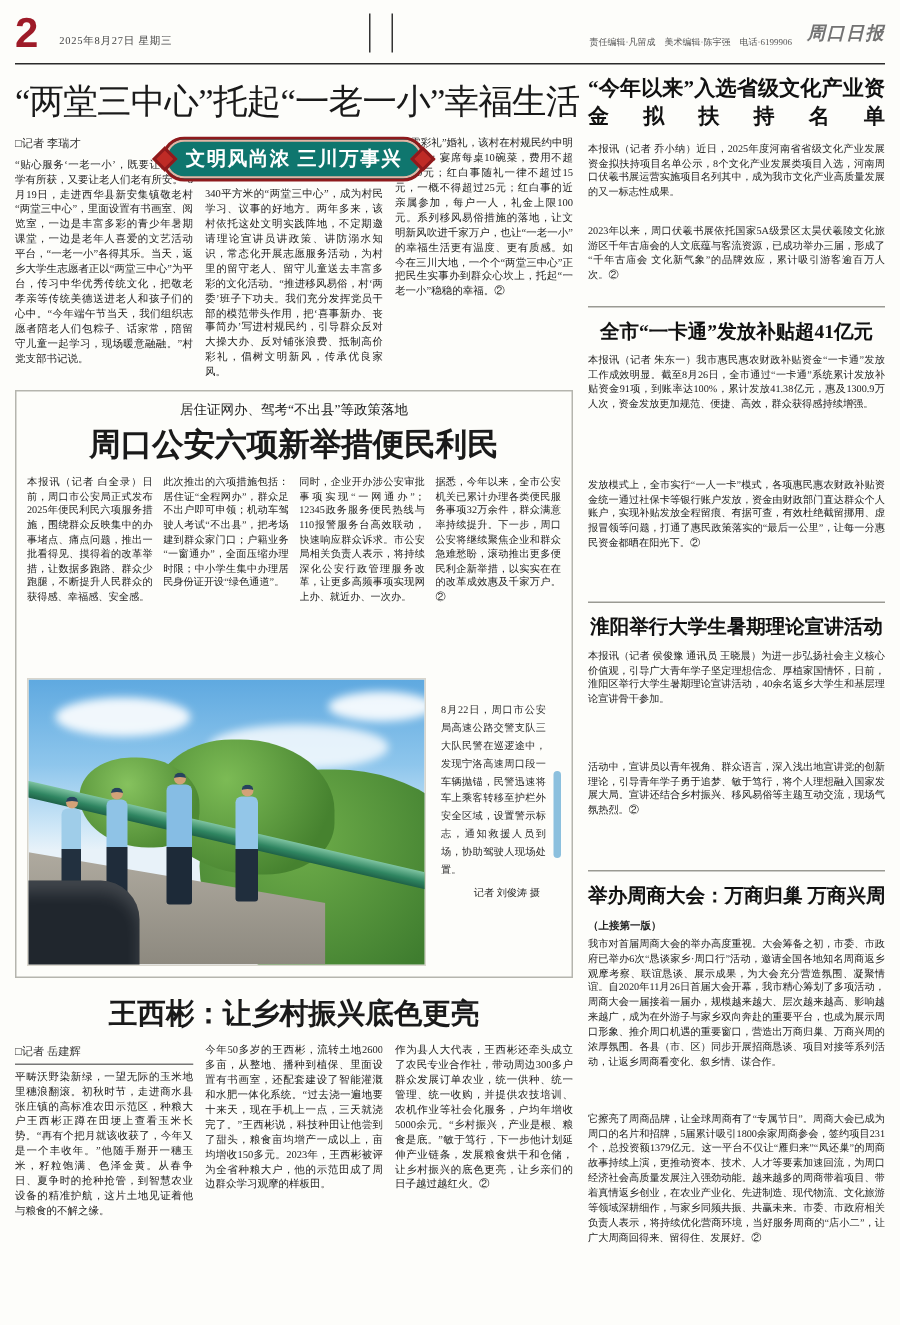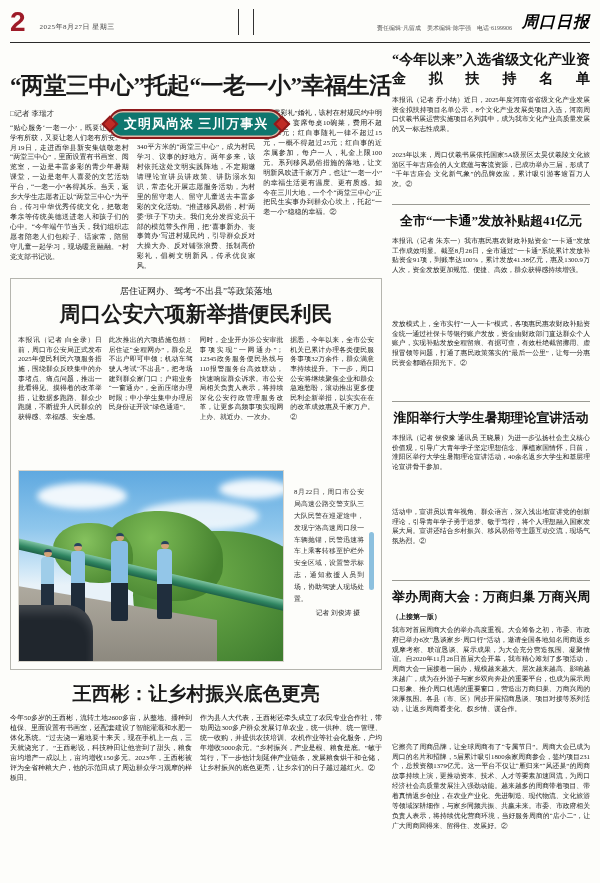--- a/index.html
+++ b/index.html
@@ -8,30 +8,30 @@
   .page { width:600px; height:883px; background:#fdfdfa; overflow:hidden; position:relative; color:#1a1a1a; }
 
   
   .header { display:flex; align-items:center; height:42px; padding:4px 10px 2px 10px; }
   .page-num { font-family:"Liberation Sans","DejaVu Sans",sans-serif; font-size:28px; font-weight:bold; color:#9e1b28; line-height:1; }
   .date { font-size:7px; color:#444; margin-left:14px; margin-top:10px; letter-spacing:.5px; }
   .section-wrap { display:flex; align-items:center; margin-left:auto; margin-right:auto; gap:14px; }
   .vbar { width:1px; height:26px; background:#333; }
   .section-title { font-size:24px; font-weight:bold; letter-spacing:16px; padding-left:16px; white-space:nowrap; }
   .editors { font-size:6px; color:#555; margin-right:10px; margin-top:12px; white-space:nowrap; }
-  .masthead { font-size:16px; font-weight:bold; font-style:italic; color:#000000; white-space:nowrap; letter-spacing:1px; }
+  .masthead { font-size:12px; font-weight:bold; font-style:italic; color:#737373; white-space:nowrap; letter-spacing:1px; }
   .header-rule { border:none; border-top:1.5px solid #2b2b2b; margin:0 10px; }
 
   
   .main { display:flex; gap:10px; padding:0 10px; }
   .left-region { width:372px; flex:none; }
   .right-region { flex:1; min-width:0; }
 
   
-  .lead-headline { margin-top:27px; font-size:23px; font-weight:bold; text-align:center; white-space:nowrap; letter-spacing:-.5px; }
+  .lead-headline { margin-top:9px; font-size:23px; font-weight:normal; text-align:center; white-space:nowrap; letter-spacing:-.5px; }
   .lead-cols { position:relative; display:flex; gap:8px; margin-top:8px; height:160px; overflow:hidden; }
   .col { flex:1; font-size:7px; line-height:1.42; text-align:justify; overflow:hidden; color:#222; }
   .byline { font-size:7.5px; color:#333; margin-bottom:4px; }
   .badge { position:absolute; left:50%; top:0; transform:translateX(-50%); background:#0f766e; color:#fff;
            border:2px solid #8e1a1c; border-radius:15px; padding:4px 14px; font-size:13px; font-weight:bold;
            letter-spacing:1px; white-space:nowrap; box-shadow:inset 0 0 0 1.5px #e3b4a4; z-index:2; }
   .badge::before, .badge::after { content:""; position:absolute; top:50%; width:8px; height:8px; background:#bf2b26;
            border:2px solid #8e1a1c; transform:translateY(-50%) rotate(45deg); }
   .badge::before { left:-6px; } .badge::after { right:-6px; }
   .pad-top { padding-top:34px; }
@@ -163,20 +163,24 @@
             <div class="caption-text">8月22日，周口市公安局高速公路交警支队三大队民警在巡逻途中，发现宁洛高速周口段一车辆抛锚，民警迅速将车上乘客转移至护栏外安全区域，设置警示标志，通知救援人员到场，协助驾驶人现场处置。</div>
             <div class="caption-credit">记者 刘俊涛 摄</div>
             <div class="caption-bar"></div>
           </div>
         </div>
       </div>
 
       <div class="wang">
         <div class="wang-headline">王西彬：让乡村振兴底色更亮</div>
         <div class="wang-cols">
+          <div class="col">
+            <div class="byline">□记者 岳建辉</div>
+            <span>平畴沃野染新绿，一望无际的玉米地里穗浪翻滚。初秋时节，走进商水县张庄镇的高标准农田示范区，种粮大户王西彬正蹲在田埂上查看玉米长势。“再有个把月就该收获了，今年又是一个丰收年。”他随手掰开一穗玉米，籽粒饱满、色泽金黄。从春争日、夏争时的抢种抢管，到智慧农业设备的精准护航，这片土地见证着他与粮食的不解之缘。</span>
+          </div>
           <div class="col">今年50多岁的王西彬，流转土地2600多亩，从整地、播种到植保、里面设置有书画室，还配套建设了智能灌溉和水肥一体化系统。“过去浇一遍地要十来天，现在手机上一点，三天就浇完了。”王西彬说，科技种田让他尝到了甜头，粮食亩均增产一成以上，亩均增收150多元。2023年，王西彬被评为全省种粮大户，他的示范田成了周边群众学习观摩的样板田。</div>
           <div class="col">作为县人大代表，王西彬还牵头成立了农民专业合作社，带动周边300多户群众发展订单农业，统一供种、统一管理、统一收购，并提供农技培训、农机作业等社会化服务，户均年增收5000余元。“乡村振兴，产业是根、粮食是底。”敏于笃行，下一步他计划延伸产业链条，发展粮食烘干和仓储，让乡村振兴的底色更亮，让乡亲们的日子越过越红火。②</div>
         </div>
       </div>
     </div>
 
     <div class="right-region">
 
       <div class="r-article">
         <div class="r-headline rh-justify">“今年以来”入选省级文化产业资金拟扶持名单</div>

